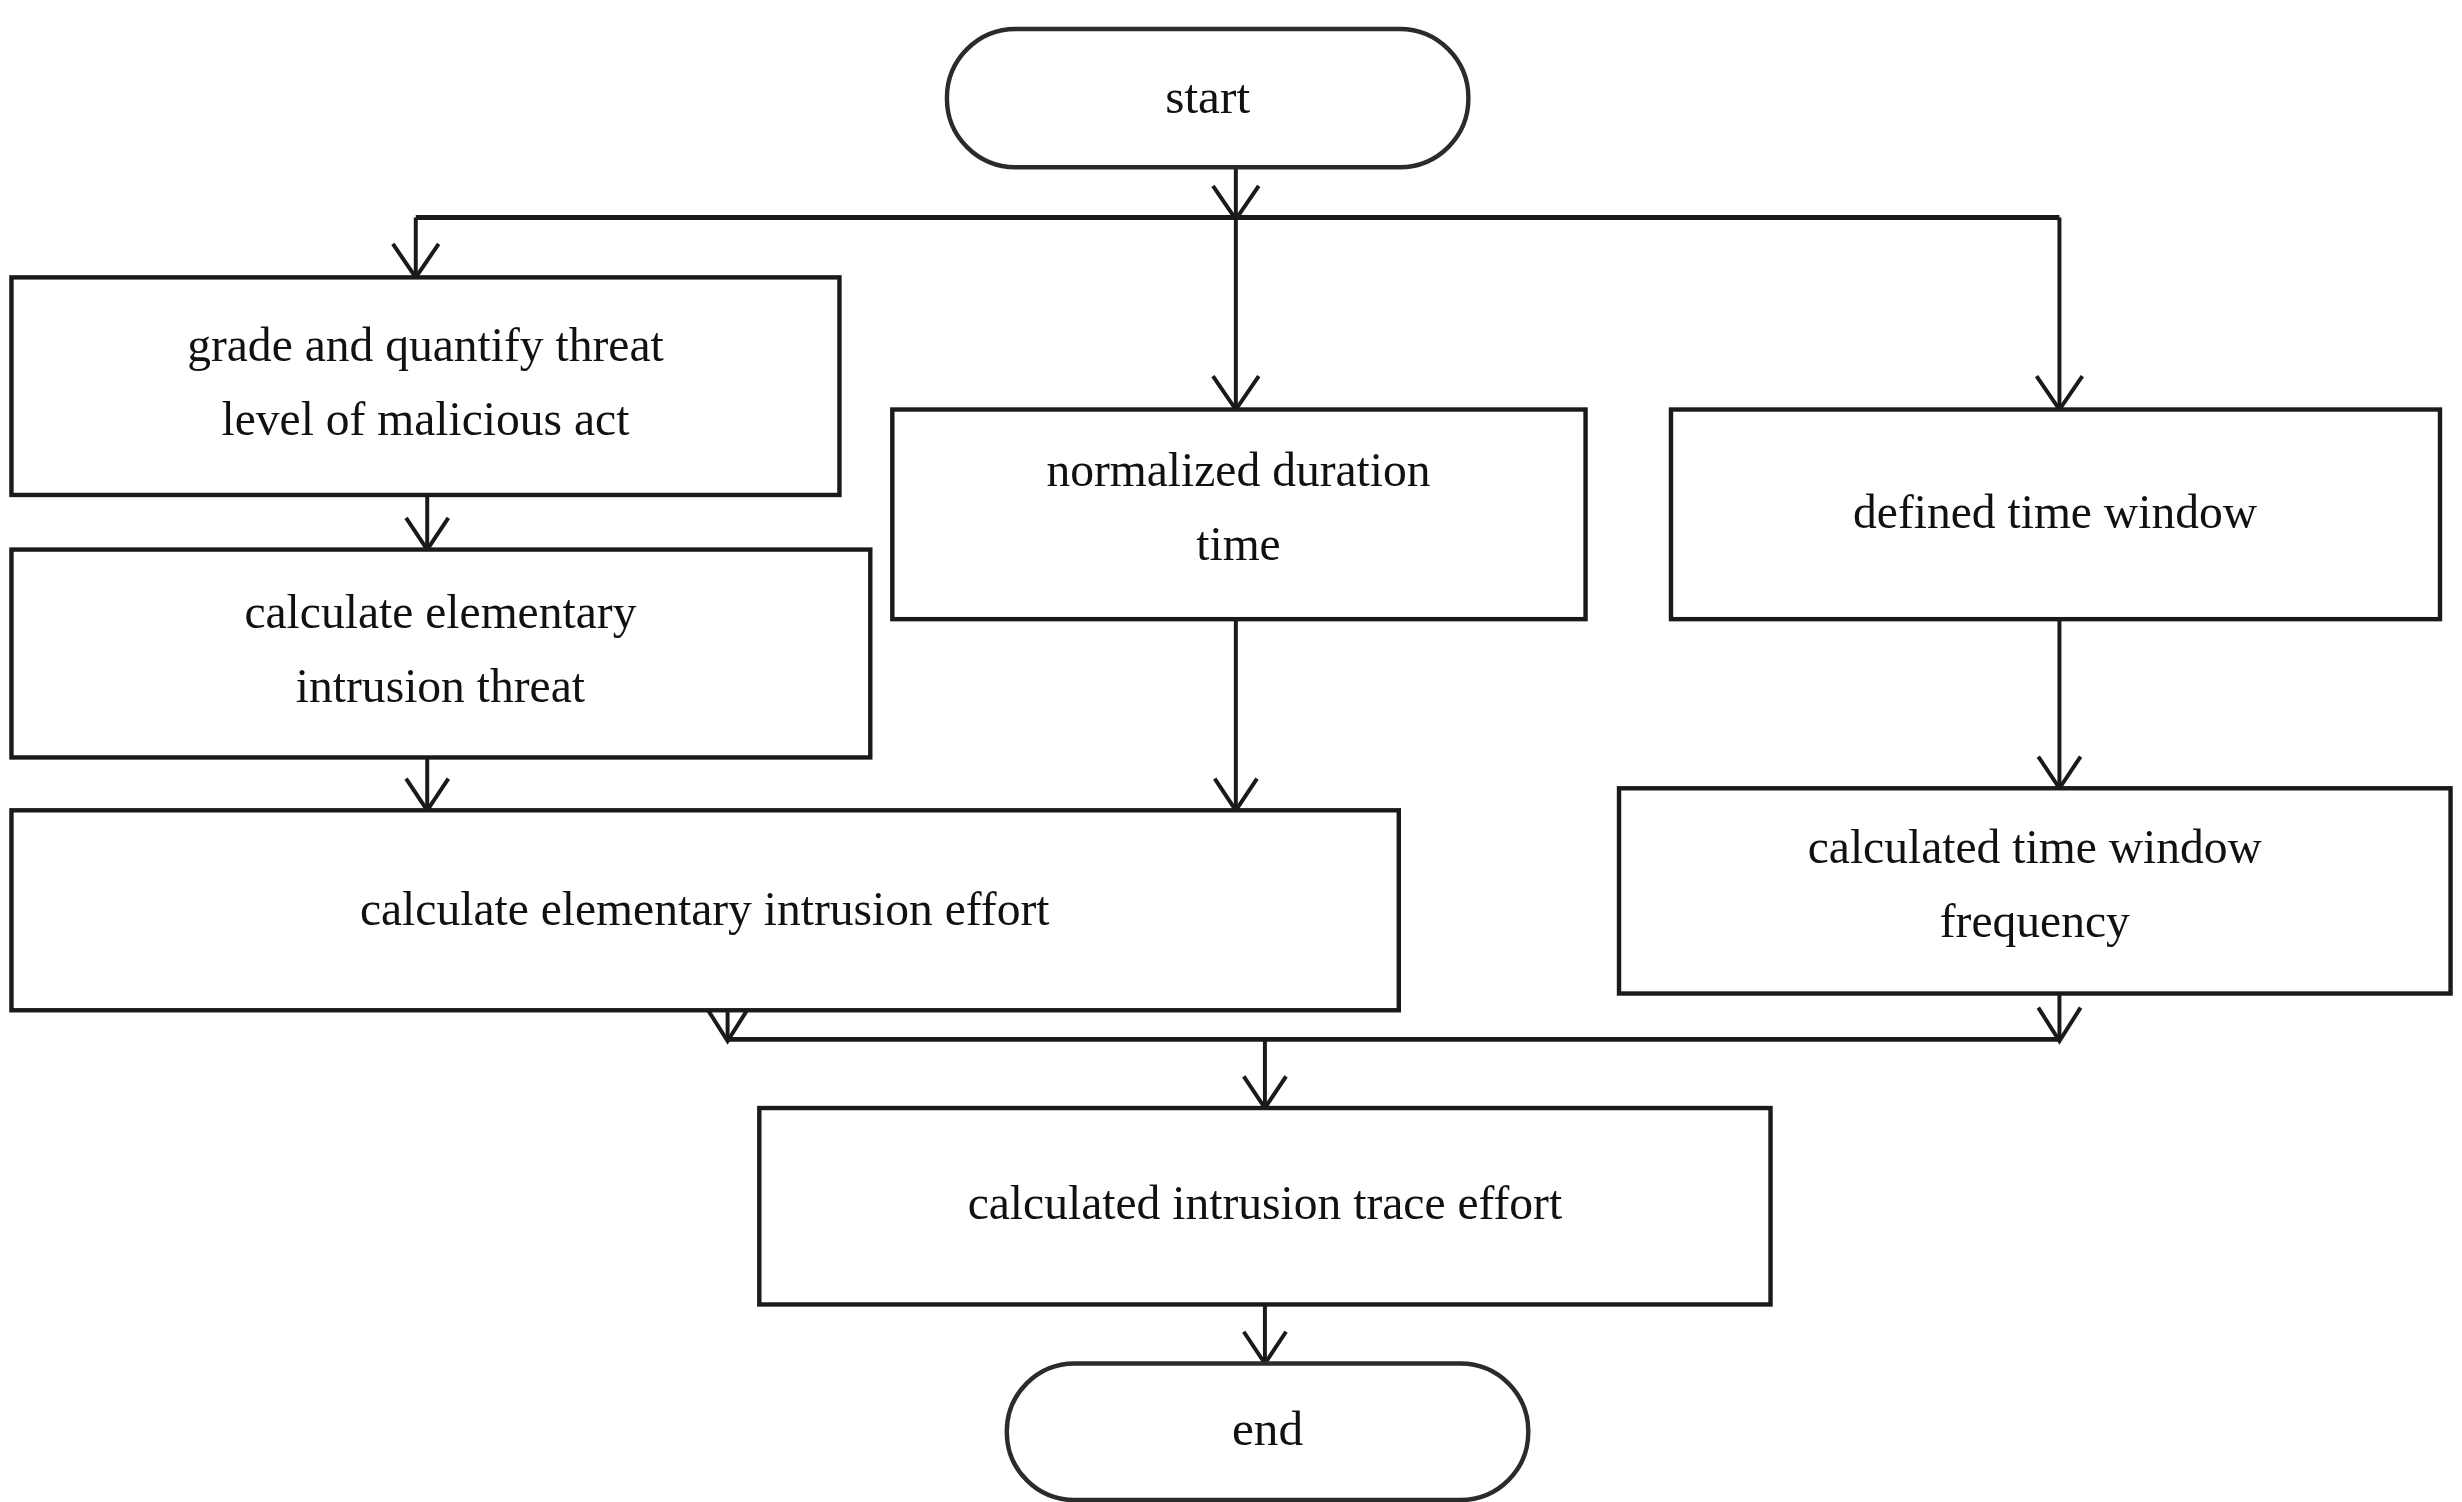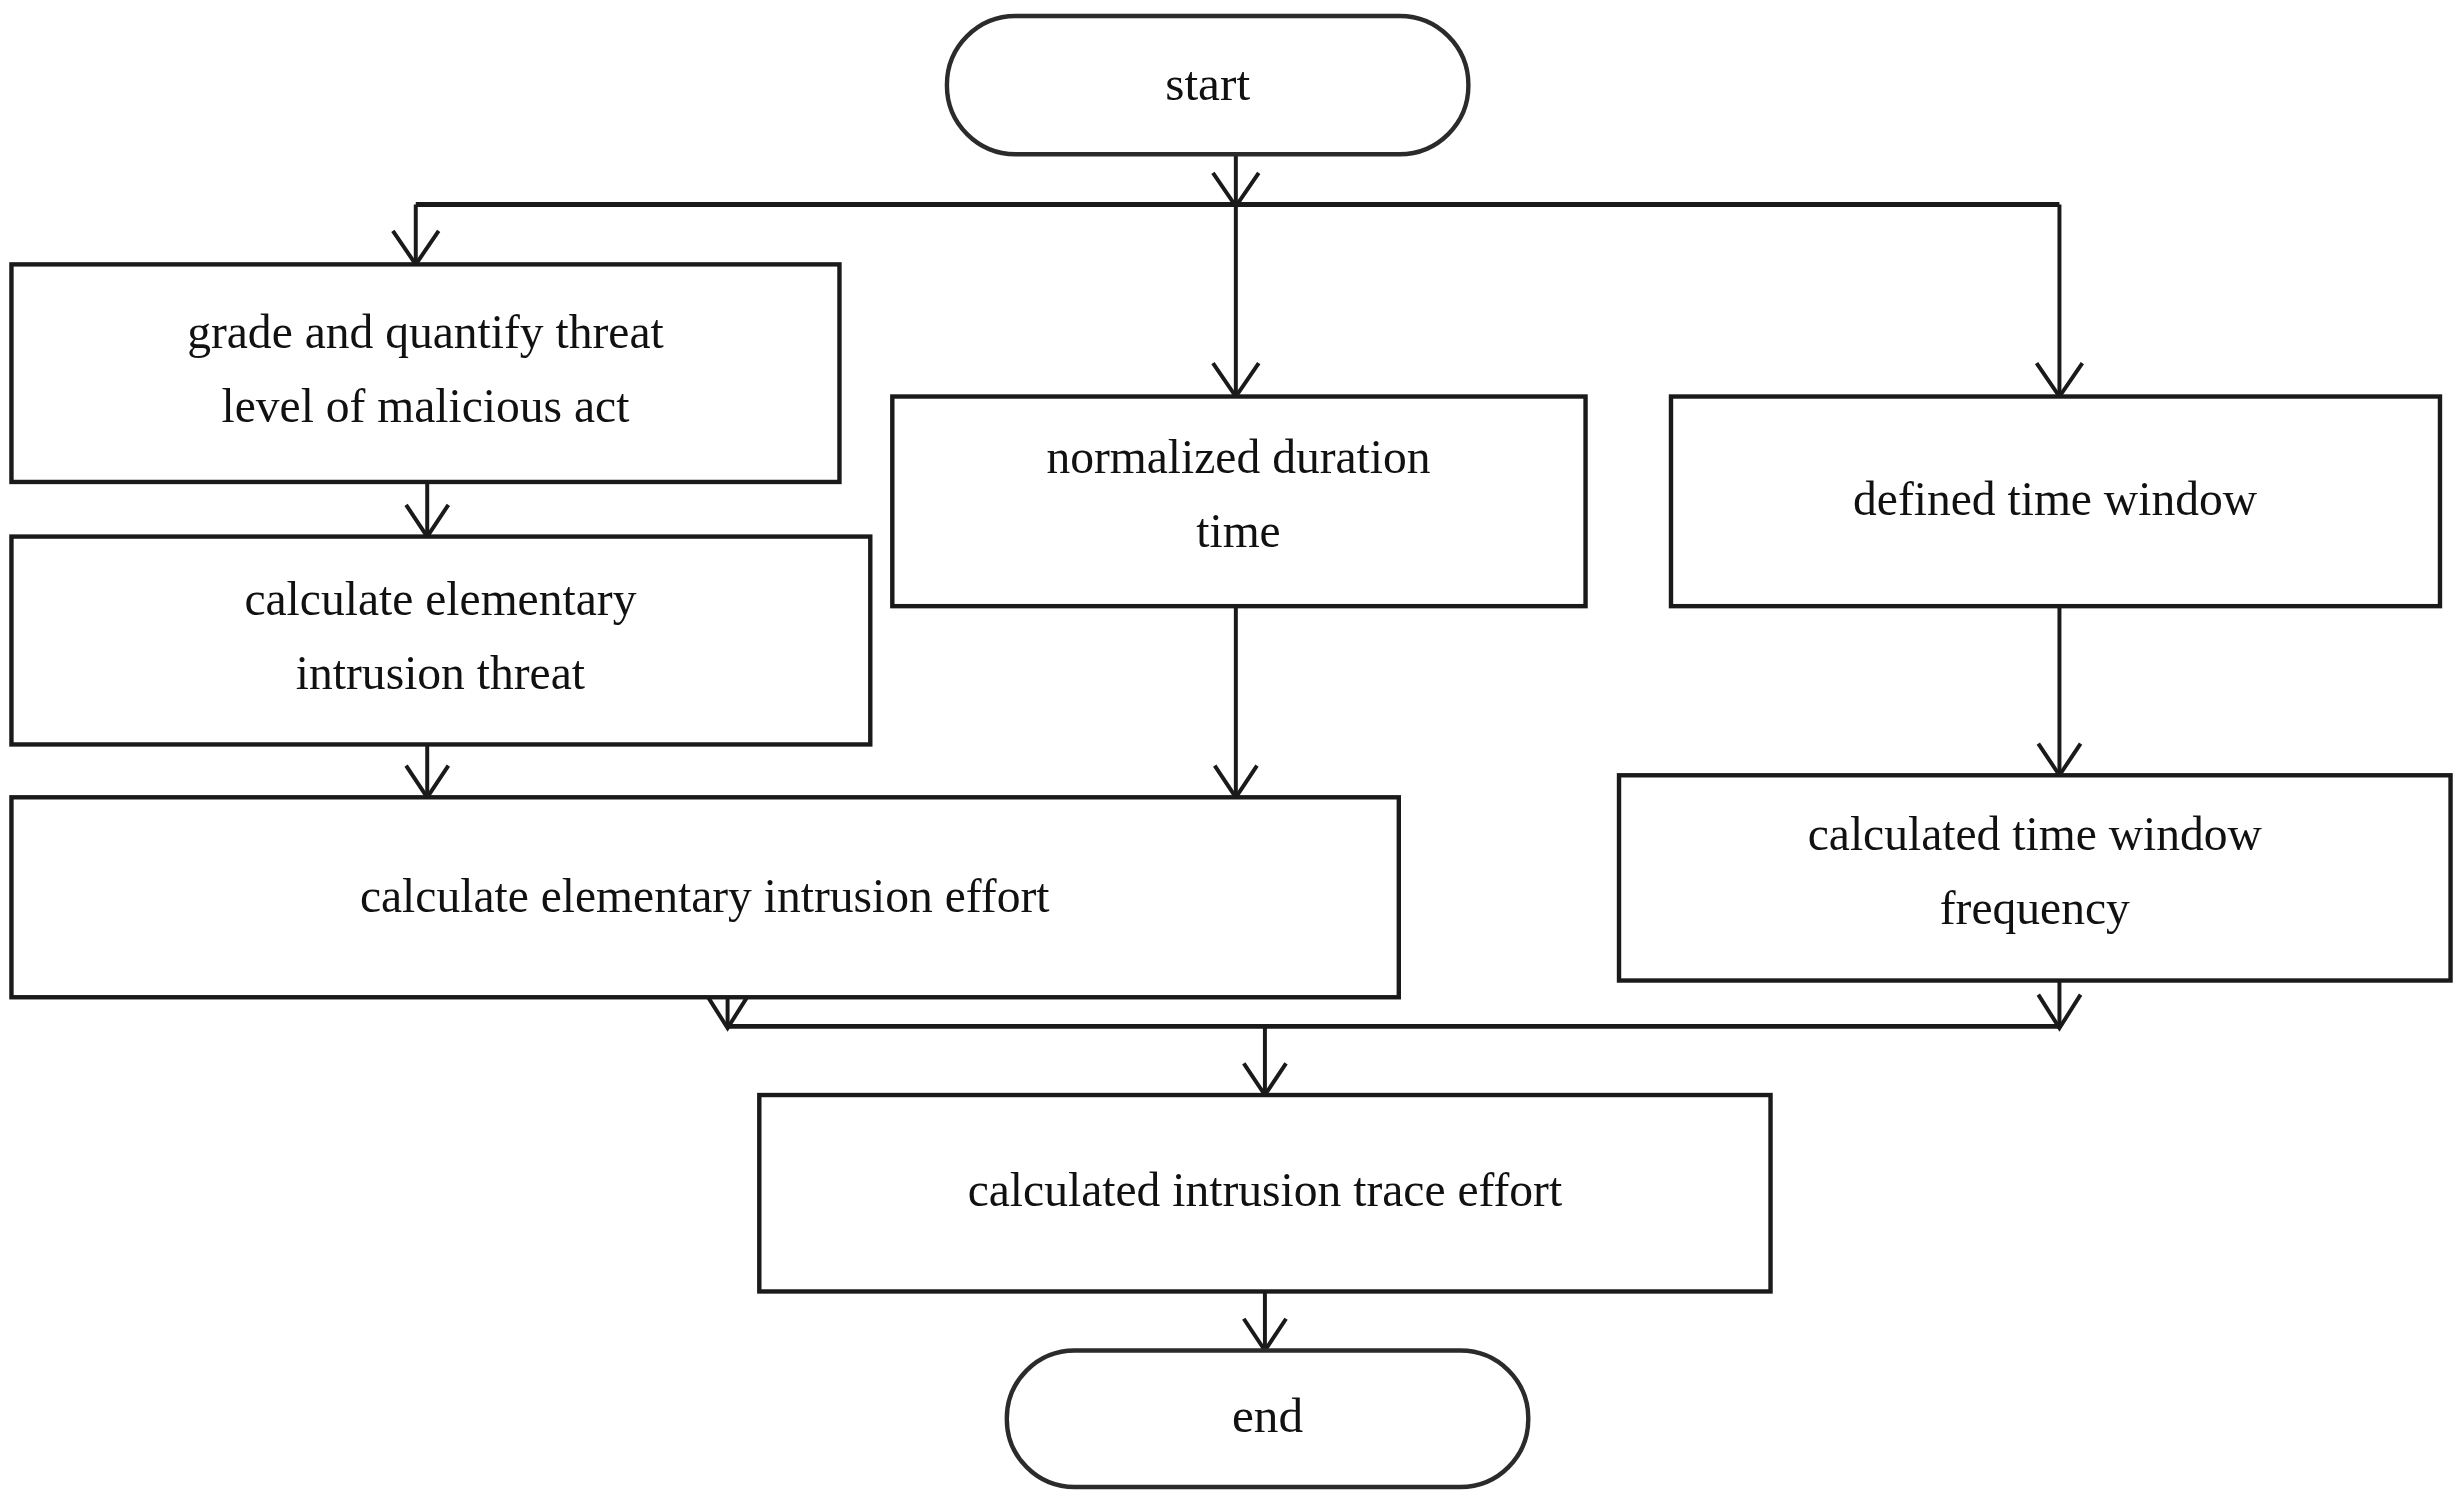--- a/index.html
+++ b/index.html
@@ -11,20 +11,21 @@
     width: 2462px;
     height: 1503px;
     overflow: hidden;
     font-family: "Liberation Serif", "DejaVu Serif", serif;
   }
   #flowchart-root {
     position: relative;
     width: 2462px;
     height: 1243px;
     background: #ffffff;
+    margin-top: 13px;
   }
   svg#diagram {
     display: block;
     width: 2462px;
     height: 1503px;
   }
   .node-shape {
     fill: #ffffff;
     stroke: #1a1a1a;
     stroke-width: 5;

